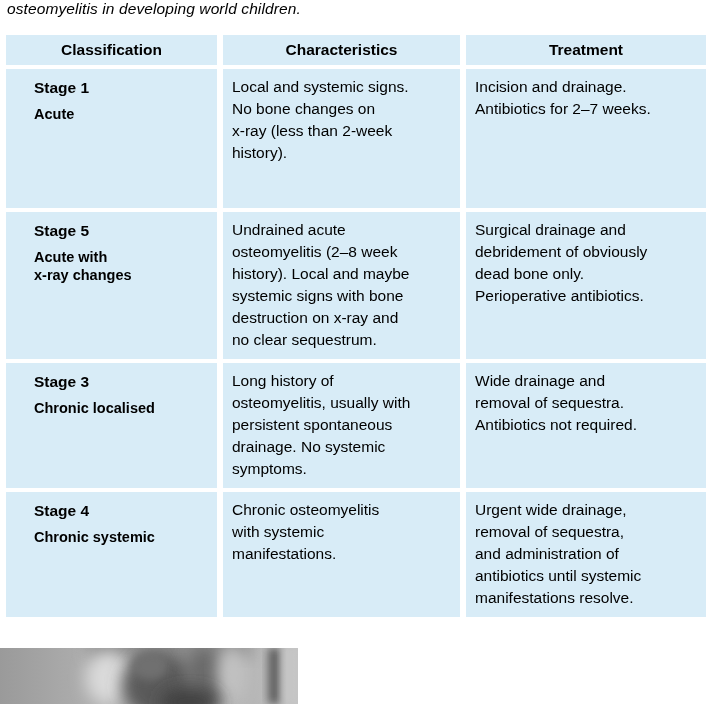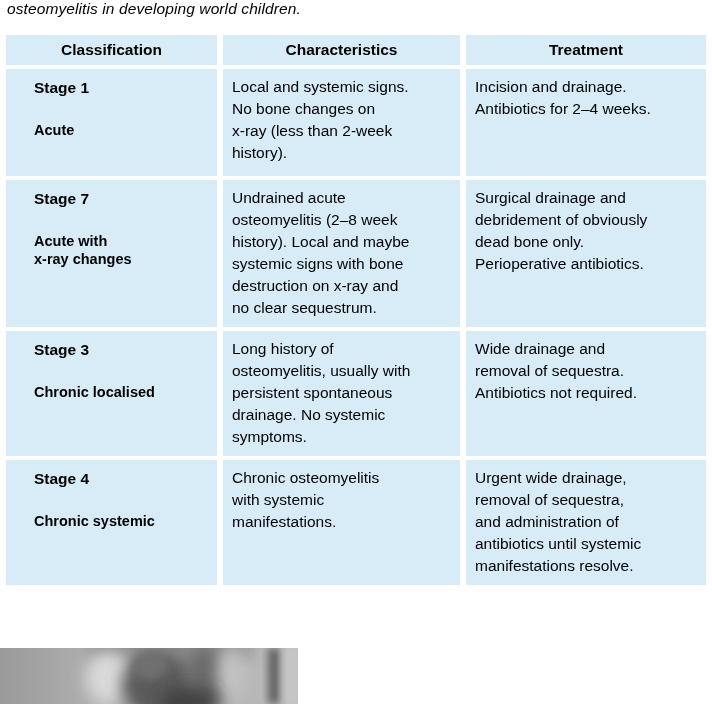--- a/index.html
+++ b/index.html
@@ -59,24 +59,24 @@
     display: block;
     font-size: 15.5px;
     font-weight: bold;
     line-height: 22px;
   }
   .stage-subtitle {
     display: block;
     font-size: 14.5px;
     font-weight: bold;
     line-height: 18px;
-    margin-top: 22px;
+    margin-top: 6px;
     white-space: pre-line;
   }
-  tr.r1 td { height: 107px; }
+  tr.r1 td { height: 139px; }
   tr.r2 td { height: 144px; }
   tr.r3 td { height: 124px; }
   tr.r4 td { height: 120px; }
   .photo-fragment {
     position: absolute;
     left: 0;
     top: 648px;
     width: 298px;
     height: 56px;
     overflow: hidden;
@@ -106,25 +106,25 @@
       <tr class="r1">
         <td class="class-cell">
           <span class="stage-title">Stage 1</span>
           <span class="stage-subtitle">Acute</span>
         </td>
         <td class="text-cell">Local and systemic signs.
 No bone changes on
 x-ray (less than 2-week
 history).</td>
         <td class="text-cell">Incision and drainage.
-Antibiotics for 2–4 weeks.</td>
+Antibiotics for 2–7 weeks.</td>
       </tr>
       <tr class="r2">
         <td class="class-cell">
-          <span class="stage-title">Stage 7</span>
+          <span class="stage-title">Stage 5</span>
           <span class="stage-subtitle">Acute with
 x-ray changes</span>
         </td>
         <td class="text-cell">Undrained acute
 osteomyelitis (2–8 week
 history). Local and maybe
 systemic signs with bone
 destruction on x-ray and
 no clear sequestrum.</td>
         <td class="text-cell">Surgical drainage and

